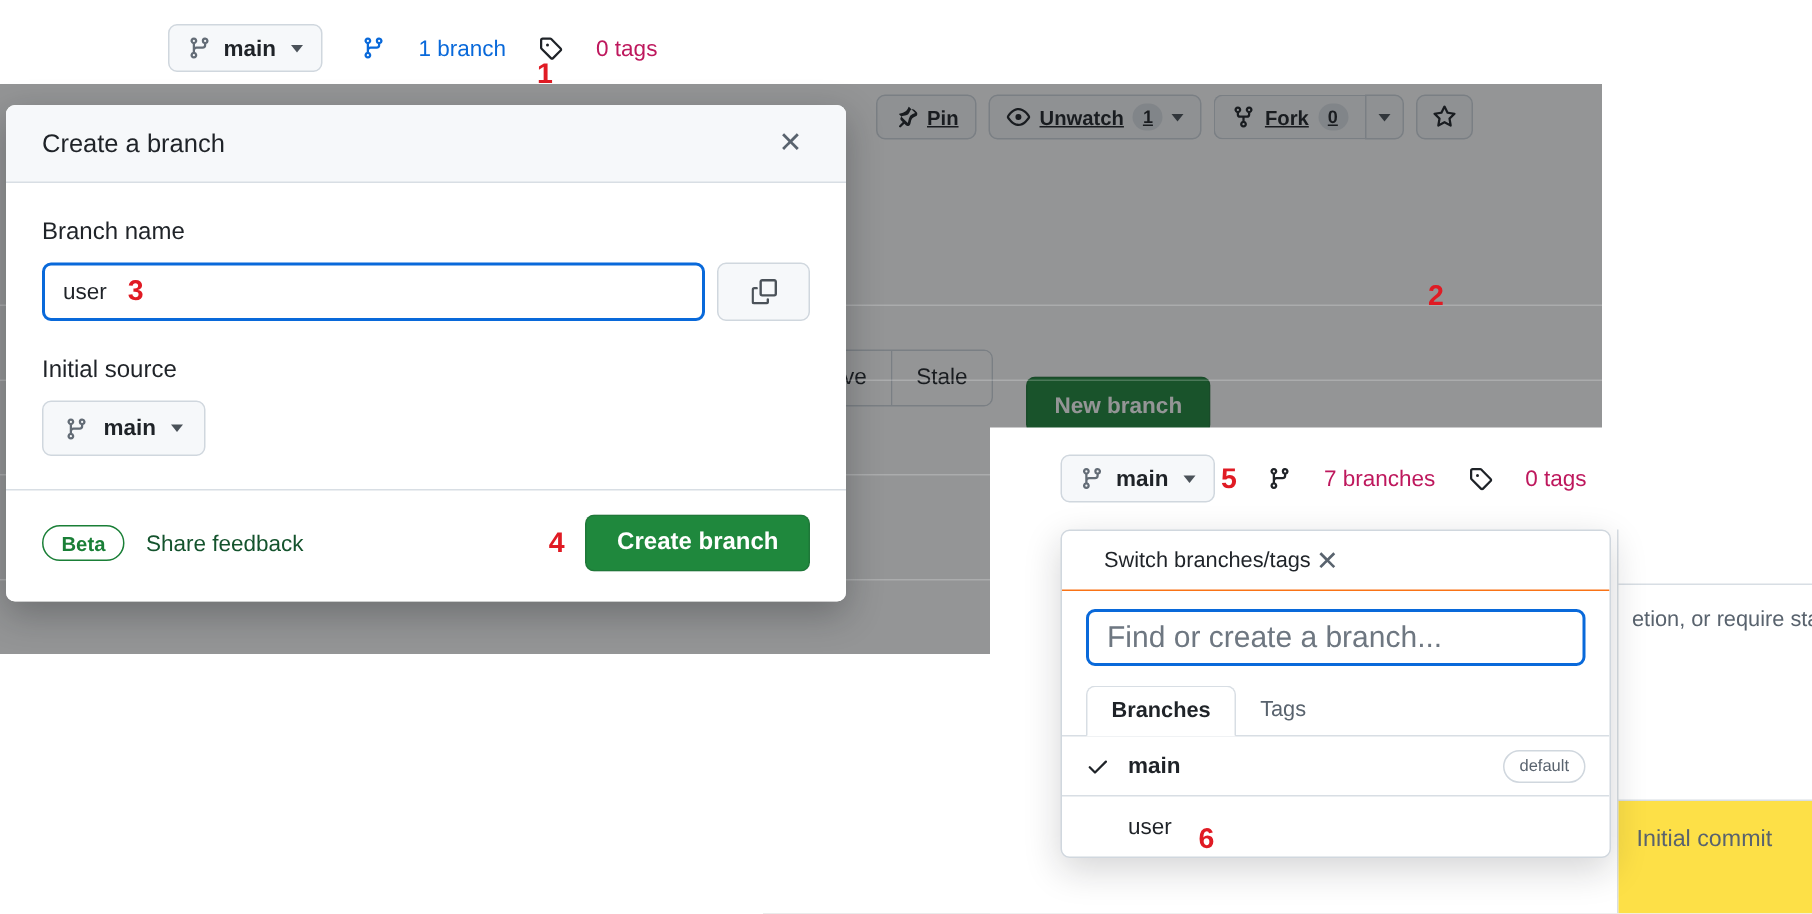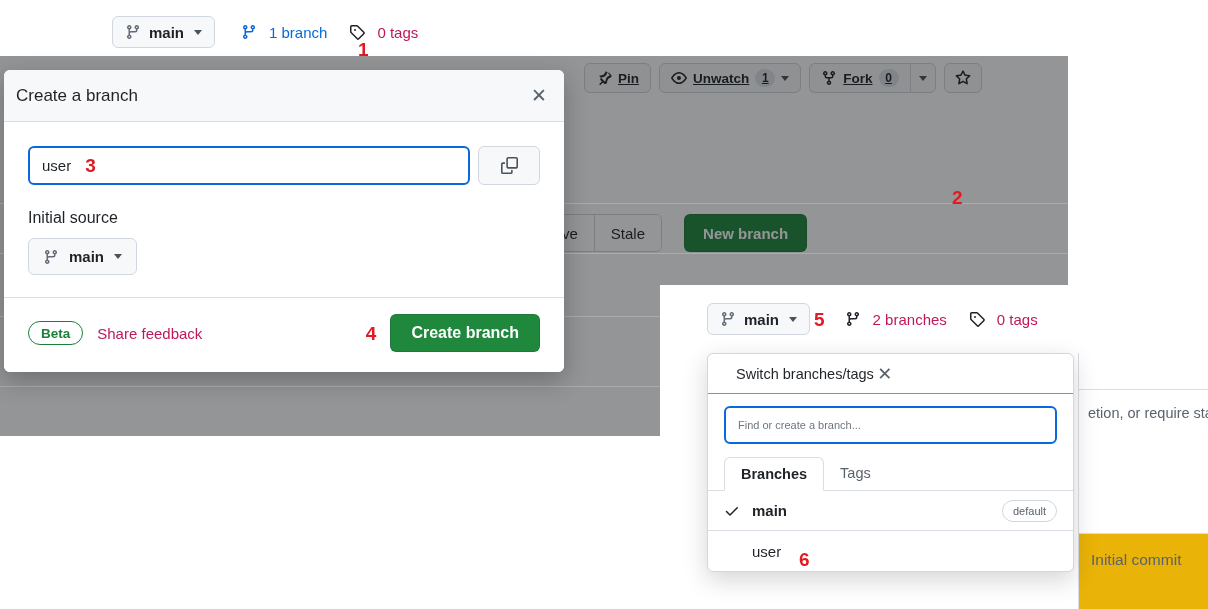--- a/index.html
+++ b/index.html
@@ -61,21 +61,21 @@
   .branch-select-btn .caret {
     width: 0; height: 0;
     border-left: 4.5px solid transparent;
     border-right: 4.5px solid transparent;
     border-top: 5px solid #4b5259;
     margin-left: 2px;
   }
   .meta-link {
     display: inline-flex;
     align-items: center;
-    gap: 12px;
+    gap: 22px;
     font-size: 15px;
     margin-left: 10px;
   }
   .meta-blue { color: #0969da; }
   .meta-grey { color: #be185d; }
 
   
   #overlay-backdrop {
     position: absolute;
     left: 0; top: 56px;
@@ -164,20 +164,21 @@
     padding: 0 18px;
     margin-left: 22px;
     background: #1f883d;
     border: 1px solid rgba(31,35,40,0.15);
     border-radius: 6px;
     color: #ffffff;
     font-size: 15px;
     font-weight: bold;
     box-sizing: border-box;
     white-space: nowrap;
+    margin-top: 37px;
   }
   #step-2 { position: absolute; left: 952px; top: 188px; }
 
   
   .ghost-row {
     position: absolute;
     left: 0;
     width: 1068px;
     height: 1px;
     background: rgba(255,255,255,0.22);
@@ -191,21 +192,21 @@
     background: #ffffff;
     border-radius: 6px;
     box-shadow: 0 8px 24px rgba(20,23,28,0.30);
     overflow: hidden;
   }
   .modal-header {
     display: flex;
     align-items: center;
     justify-content: space-between;
     height: 52px;
-    padding: 0 12px;
+    padding: 0 24px;
     background: #f6f8fa;
     border-bottom: 1px solid #d8dee4;
     box-sizing: border-box;
   }
   .modal-title {
     font-size: 17px;
     color: #1f2328;
   }
   .modal-close {
     width: 26px; height: 26px;
@@ -283,21 +284,21 @@
     justify-content: center;
     height: 24px;
     padding: 0 12px;
     border: 1px solid #1a7f37;
     border-radius: 12px;
     color: #1a7f37;
     font-size: 13.5px;
     font-weight: bold;
     box-sizing: border-box;
   }
-  .feedback-link { color: #be185d; font-size: 15px; }
+  .feedback-link { color: #14532d; font-size: 15px; }
   .footer-right { display: flex; align-items: center; gap: 14px; }
   .create-branch-btn {
     display: inline-flex;
     align-items: center;
     justify-content: center;
     height: 38px;
     padding: 0 20px;
     background: #1f883d;
     border: 1px solid rgba(31,35,40,0.15);
     border-radius: 6px;
@@ -347,21 +348,21 @@
     width: 22px; height: 22px;
     display: flex; align-items: center; justify-content: center;
   }
   .pop-search-wrap { padding: 12px 16px 12px 16px; }
   .pop-search {
     width: 100%;
     height: 38px;
     border: 2px solid #0969da;
     border-radius: 6px;
     padding: 0 12px;
-    font-size: 11px;
+    font-size: 20px;
     color: #1f2328;
     box-sizing: border-box;
     font-family: "Liberation Sans", sans-serif;
     background: #ffffff;
   }
   .pop-search::placeholder { color: #6e7781; }
   .pop-tabs {
     display: flex;
     align-items: flex-end;
     padding: 0 16px;
@@ -428,21 +429,21 @@
     color: #59636e;
     white-space: nowrap;
   }
   #cut-rule { position: absolute; left: 418px; top: 104px; width: 130px; height: 1px; background: #d8dee4; }
   #cut-rule2 { position: absolute; left: 418px; top: 248px; width: 130px; height: 1px; background: #d8dee4; }
   #commit-area {
     position: absolute;
     left: 419px; top: 249px;
     width: 129px;
     height: 75px;
-    background: #eab308;
+    background: #fde047;
     text-align: center;
   }
   .commit-text {
     position: absolute;
     left: 12px; top: 17px;
     font-size: 15.5px;
     color: #59636e;
     white-space: nowrap;
   }
 
@@ -548,20 +549,21 @@
 
   <span id="step-2" class="step-num">2</span>
 
   <div id="create-branch-modal">
     <div class="modal-header">
       <span class="modal-title">Create a branch</span>
       <span class="modal-close">✕</span>
     </div>
 
     <div class="modal-body">
+      <div class="field-label">Branch name</div>
       <div class="name-field-row">
         <div class="text-input">
           <span>user</span>
           <span id="step-3-inline" class="step-num">3</span>
         </div>
         <div class="copy-btn">
           <span class="icon">
             <svg width="17" height="17" viewBox="0 0 16 16" fill="#4b5259" aria-hidden="true">
               <path d="M0 6.75C0 5.784.784 5 1.75 5h1.5a.75.75 0 0 1 0 1.5h-1.5a.25.25 0 0 0-.25.25v7.5c0 .138.112.25.25.25h7.5a.25.25 0 0 0 .25-.25v-1.5a.75.75 0 0 1 1.5 0v1.5A1.75 1.75 0 0 1 9.25 16h-7.5A1.75 1.75 0 0 1 0 14.25Z"></path>
               <path d="M5 1.75C5 .784 5.784 0 6.75 0h7.5C15.216 0 16 .784 16 1.75v7.5A1.75 1.75 0 0 1 14.25 11h-7.5A1.75 1.75 0 0 1 5 9.25Zm1.75-.25a.25.25 0 0 0-.25.25v7.5c0 .138.112.25.25.25h7.5a.25.25 0 0 0 .25-.25v-7.5a.25.25 0 0 0-.25-.25Z"></path>
@@ -609,21 +611,21 @@
     </div>
 
     <span class="step-num" style="margin-left:4px;">5</span>
 
     <span class="meta-link meta-grey" style="margin-left:20px;">
       <span class="icon">
         <svg width="16" height="16" viewBox="0 0 16 16" fill="#1f2328" aria-hidden="true">
           <path d="M9.5 3.25a2.25 2.25 0 1 1 3 2.122V6A2.5 2.5 0 0 1 10 8.5H6a1 1 0 0 0-1 1v1.128a2.251 2.251 0 1 1-1.5 0V5.372a2.25 2.25 0 1 1 1.5 0v1.836A2.493 2.493 0 0 1 6 7h4a1 1 0 0 0 1-1v-.628A2.25 2.25 0 0 1 9.5 3.25Zm-6 0a.75.75 0 1 0 1.5 0 .75.75 0 0 0-1.5 0Zm8.25-.75a.75.75 0 1 0 0 1.5.75.75 0 0 0 0-1.5ZM4.25 12a.75.75 0 1 0 0 1.5.75.75 0 0 0 0-1.5Z"></path>
         </svg>
       </span>
-      <span>2 branches</span>
+      <span>7 branches</span>
     </span>
 
     <span class="meta-link meta-grey" style="margin-left:22px;">
       <span class="icon">
         <svg width="16" height="16" viewBox="0 0 16 16" fill="#1f2328" aria-hidden="true">
           <path d="M1 7.775V2.75C1 1.784 1.784 1 2.75 1h5.025c.464 0 .91.184 1.238.513l6.25 6.25a1.75 1.75 0 0 1 0 2.474l-5.026 5.026a1.75 1.75 0 0 1-2.474 0l-6.25-6.25A1.752 1.752 0 0 1 1 7.775Zm1.5 0c0 .066.026.13.073.177l6.25 6.25a.25.25 0 0 0 .354 0l5.025-5.025a.25.25 0 0 0 0-.354l-6.25-6.25a.25.25 0 0 0-.177-.073H2.75a.25.25 0 0 0-.25.25ZM6 5a1 1 0 1 1 0 2 1 1 0 0 1 0-2Z"></path>
         </svg>
       </span>
       <span>0 tags</span>
     </span>

